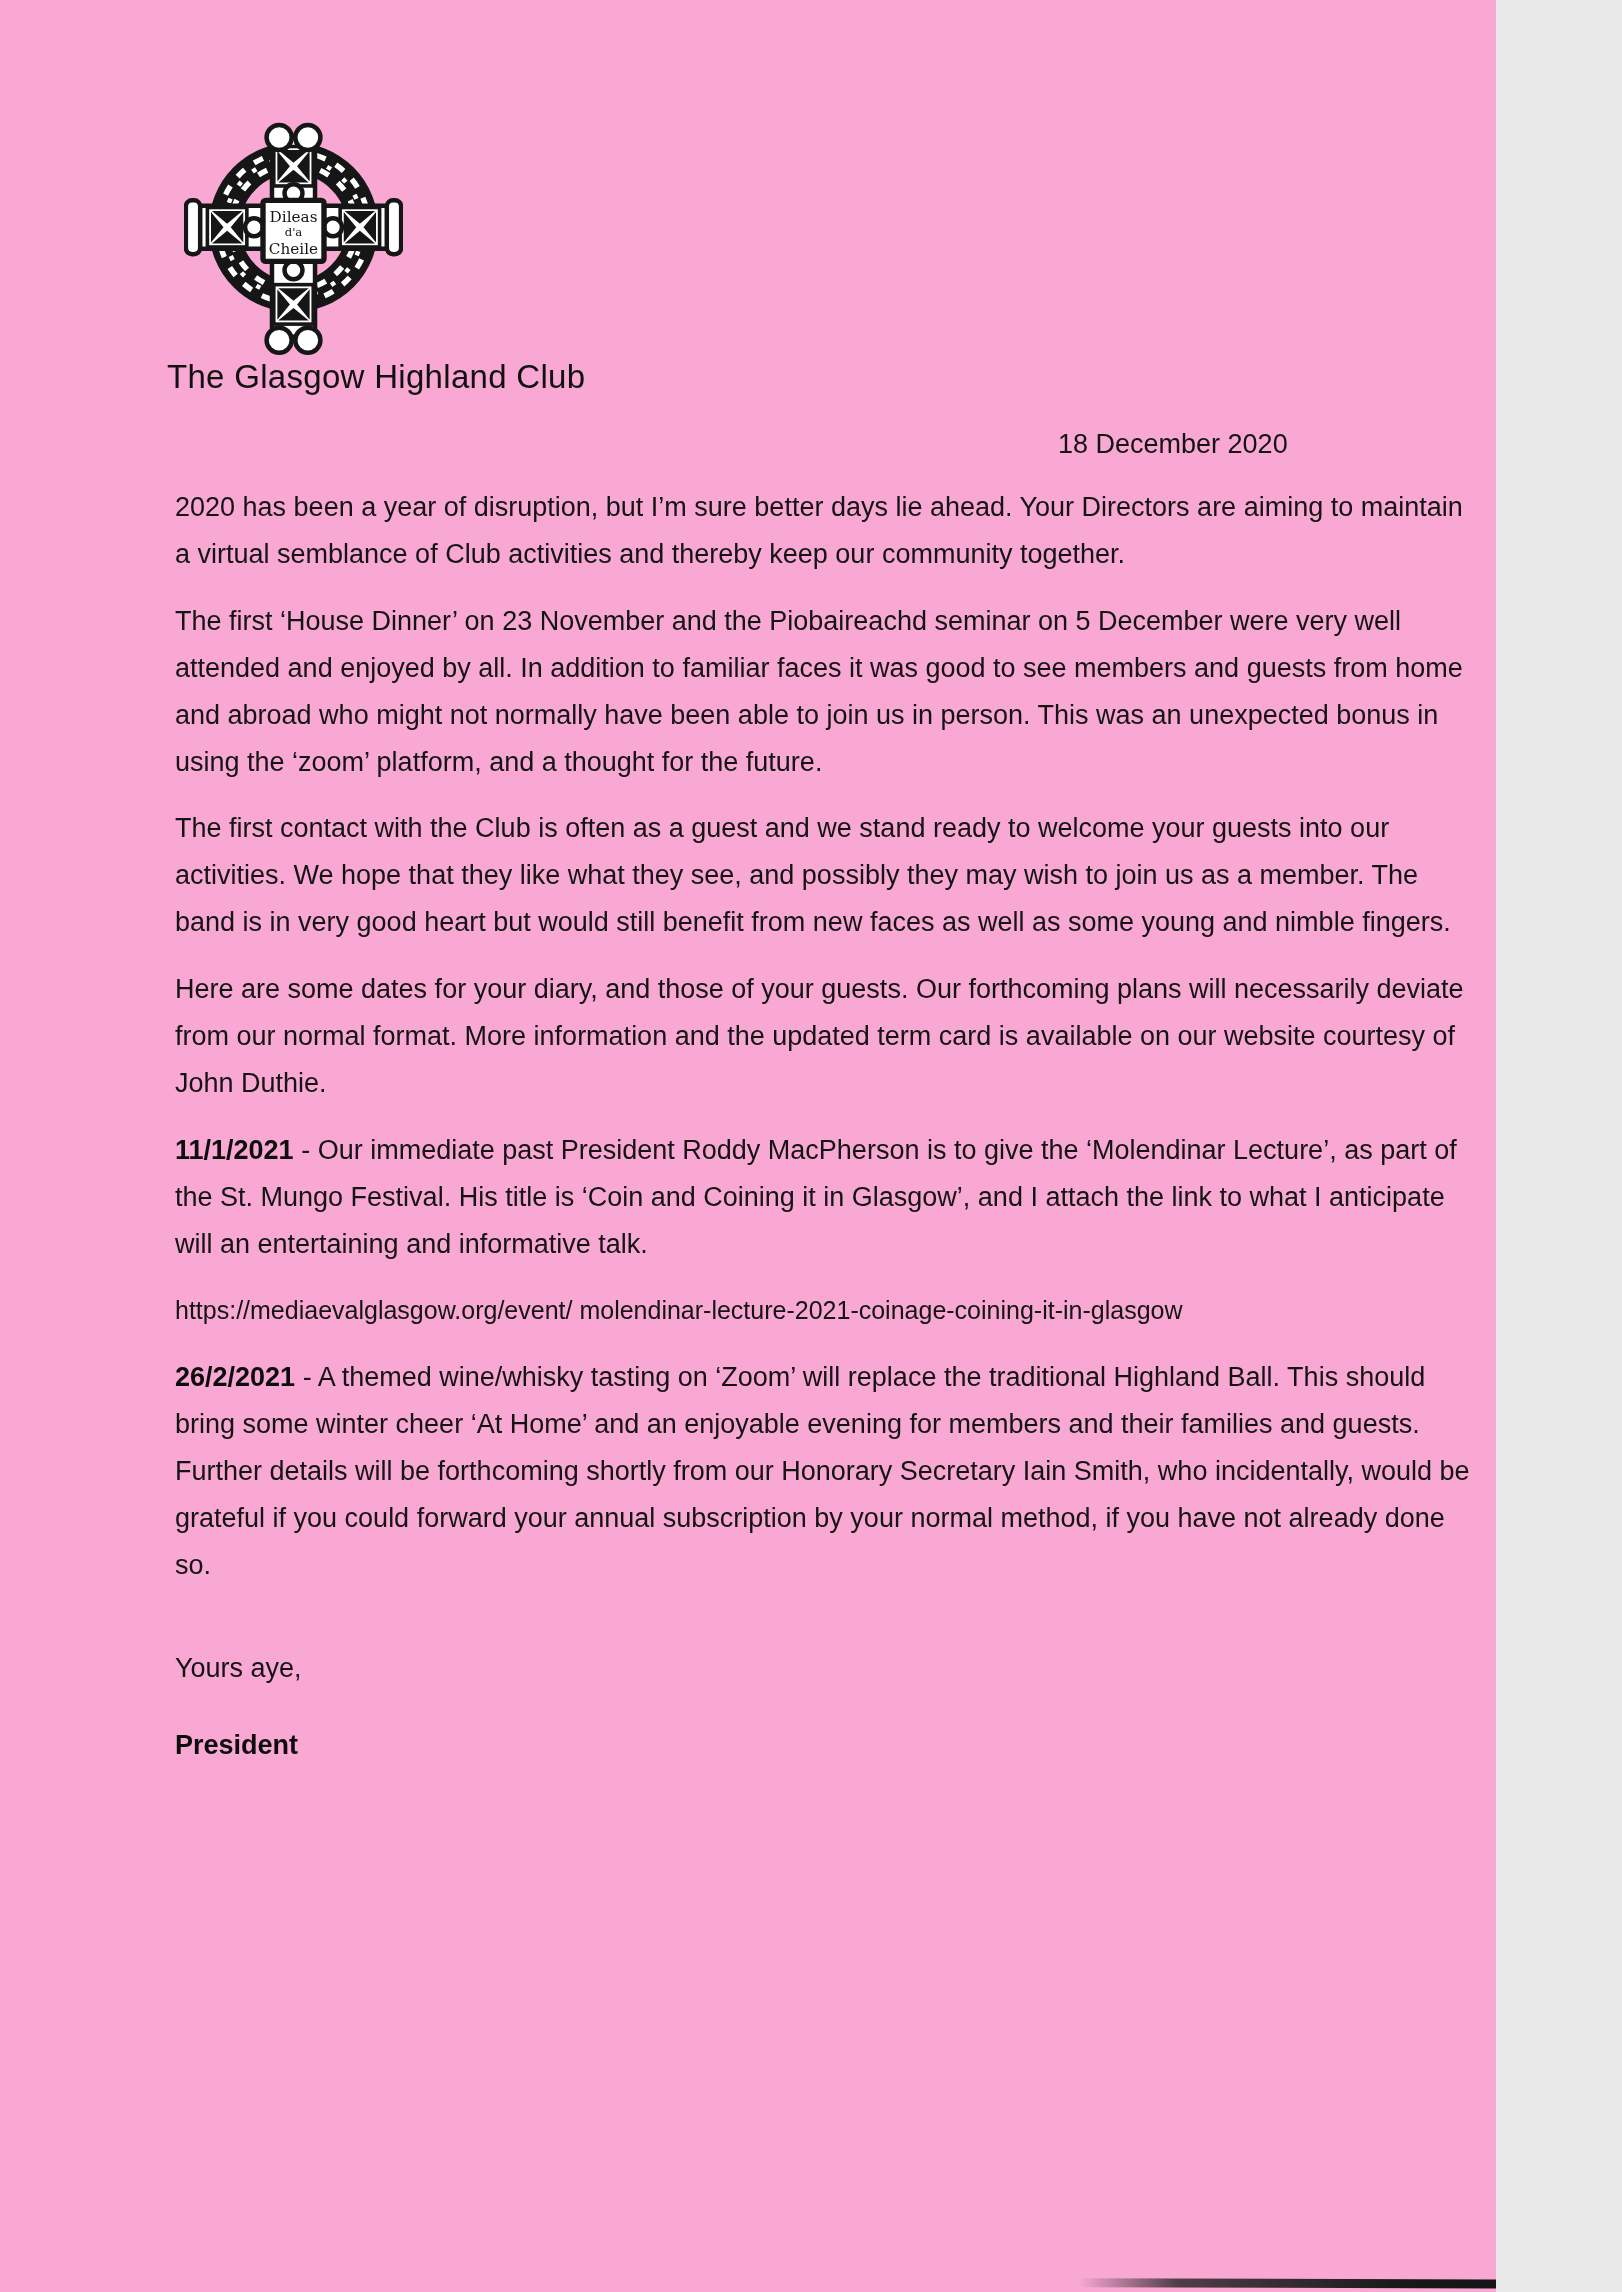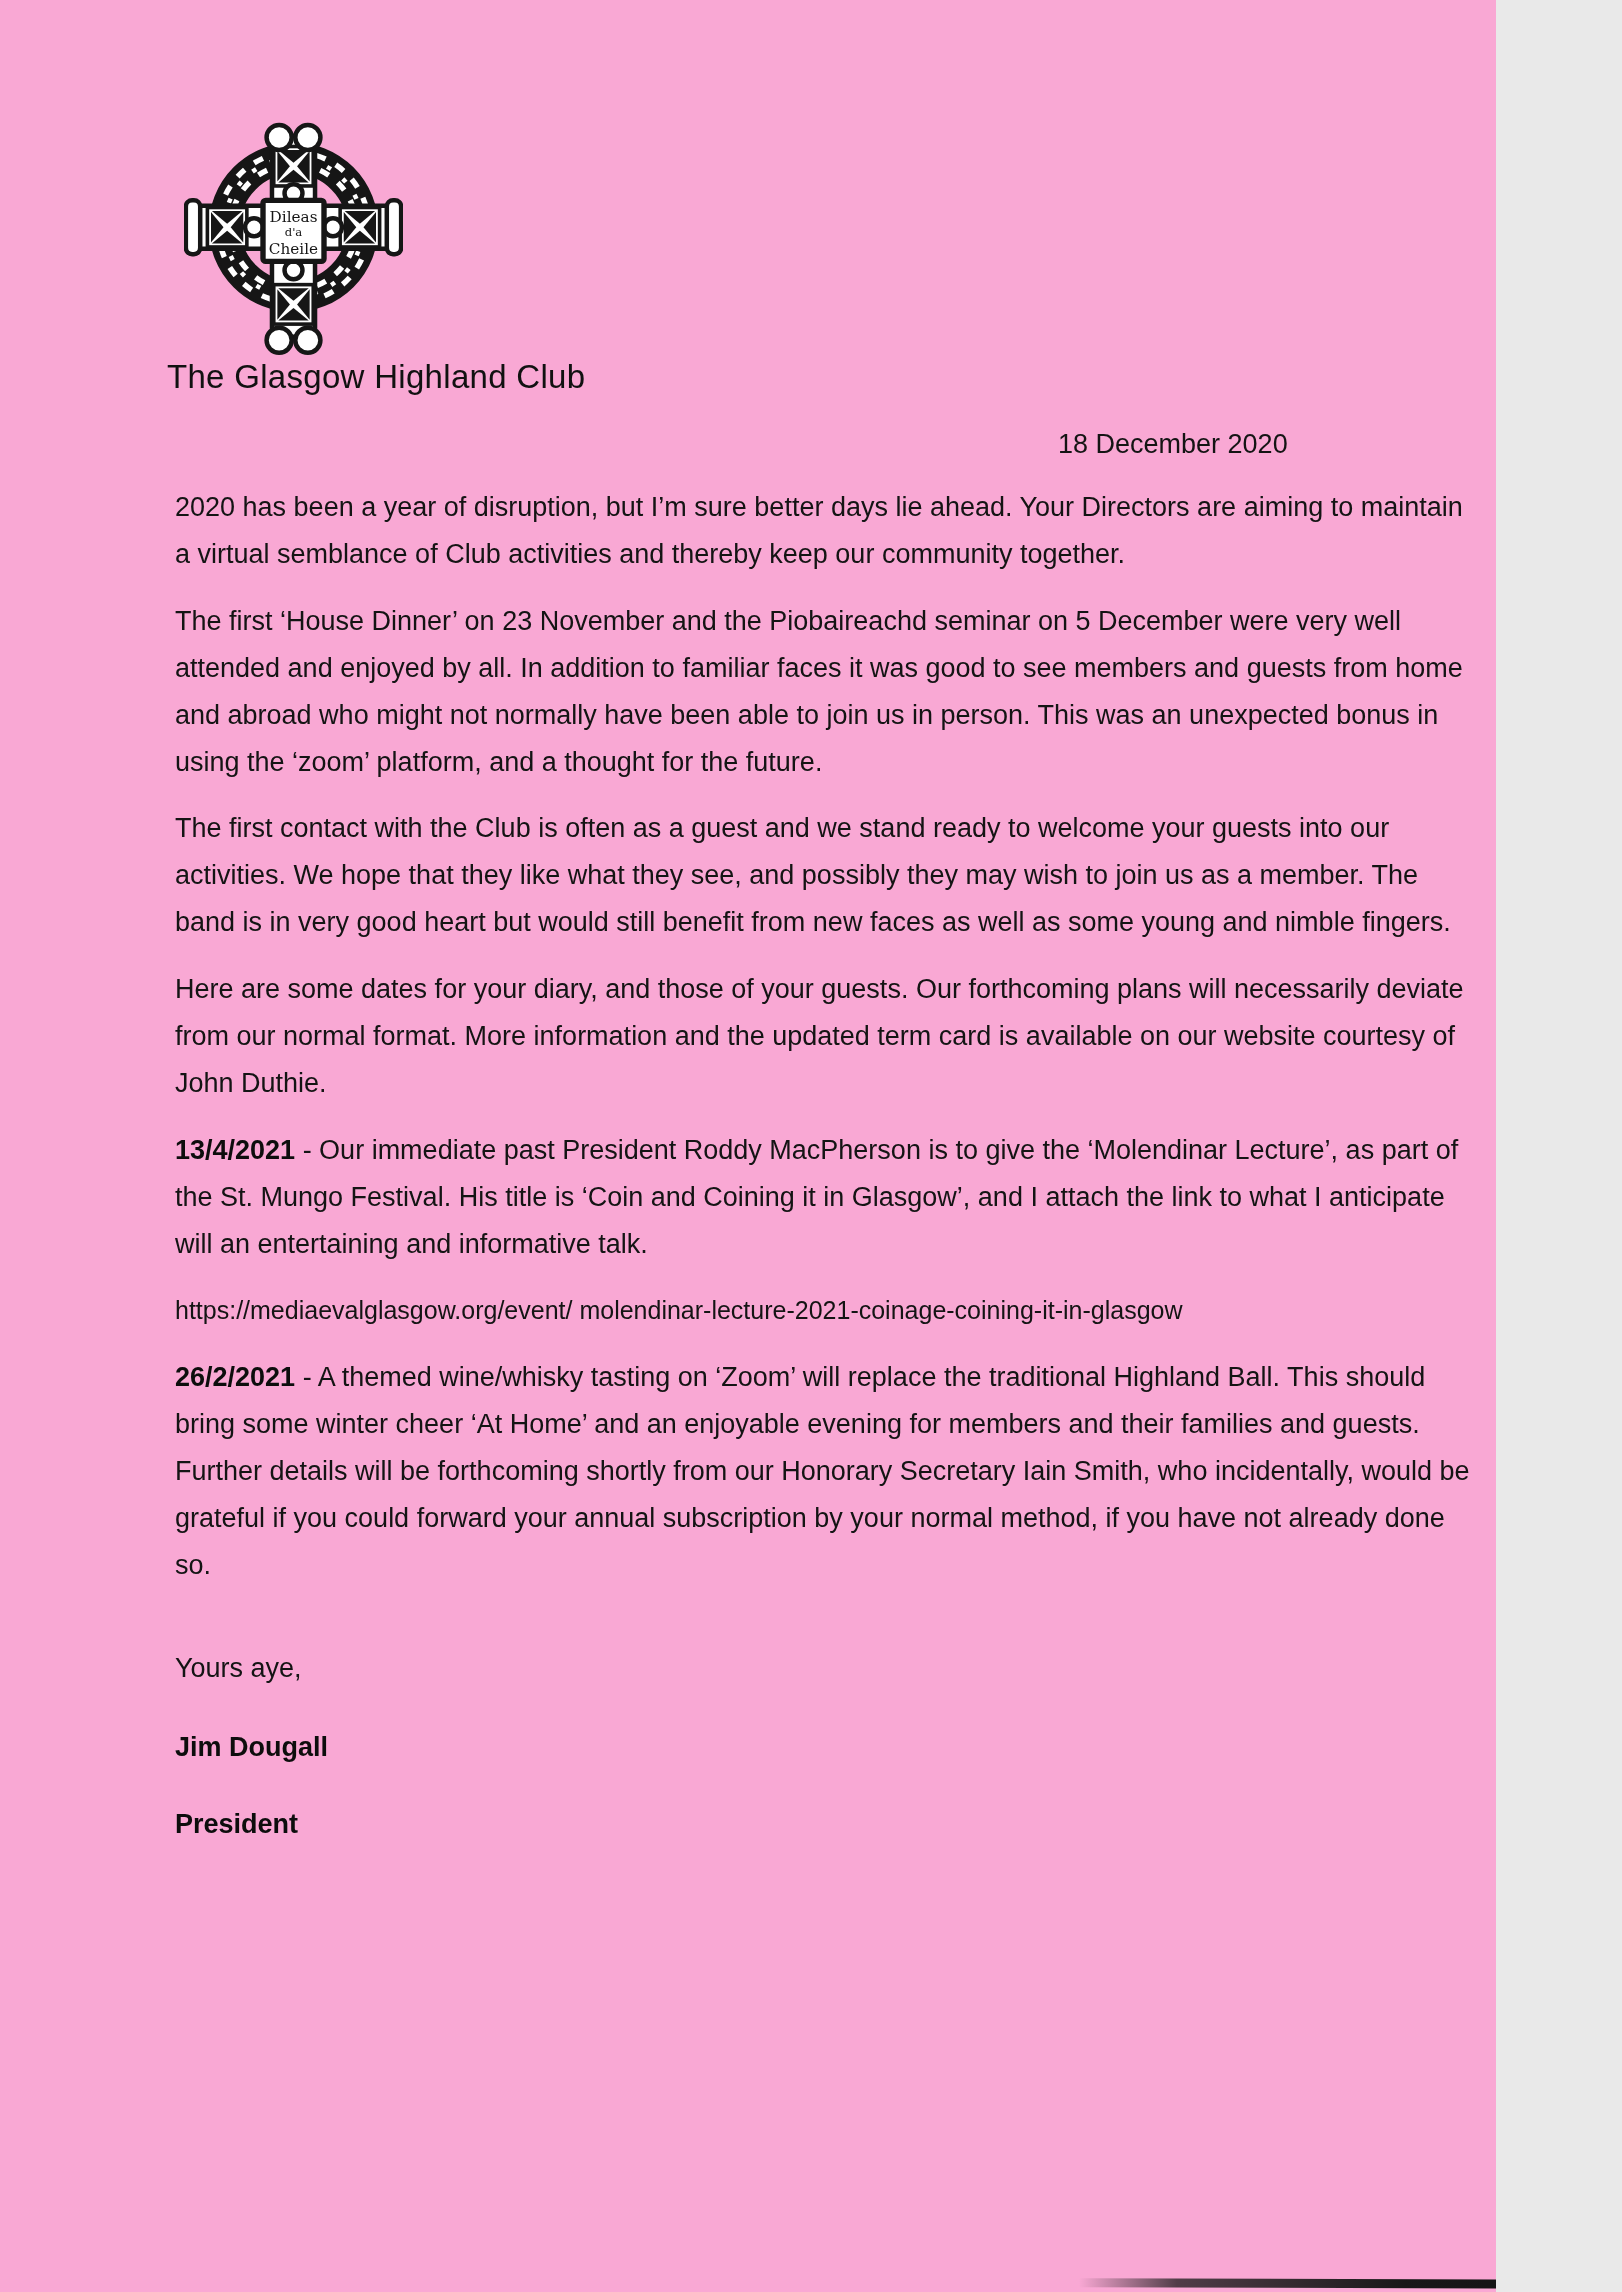--- a/index.html
+++ b/index.html
@@ -123,29 +123,28 @@
 
 
     <p class="block"><span>2020 has been a year of disruption, but I’m sure better days lie ahead. Your Directors are aiming to maintain a virtual semblance of Club activities and thereby keep our community together.</span></p>
 
     <p class="block"><span>The first ‘House Dinner’ on 23 November and the Piobaireachd seminar on 5 December were very well attended and enjoyed by all. In addition to familiar faces it was good to see members and guests from home and abroad who might not normally have been able to join us in person. This was an unexpected bonus in using the ‘zoom’ platform, and a thought for the future.</span></p>
 
     <p class="block"><span>The first contact with the Club is often as a guest and we stand ready to welcome your guests into our activities. We hope that they like what they see, and possibly they may wish to join us as a member. The band is in very good heart but would still benefit from new faces as well as some young and nimble fingers.</span></p>
 
     <p class="block"><span>Here are some dates for your diary, and those of your guests. Our forthcoming plans will necessarily deviate from our normal format. More information and the updated term card is available on our website courtesy of John Duthie.</span></p>
 
-    <p class="block event"><strong>13/4/2021</strong><span> - Our immediate past President Roddy MacPherson is to give the ‘Molendinar Lecture’, as part of the St. Mungo Festival. His title is ‘Coin and Coining it in Glasgow’, and I attach the link to what I anticipate will an entertaining and informative talk.</span></p>
+    <p class="block event"><strong>11/1/2021</strong><span> - Our immediate past President Roddy MacPherson is to give the ‘Molendinar Lecture’, as part of the St. Mungo Festival. His title is ‘Coin and Coining it in Glasgow’, and I attach the link to what I anticipate will an entertaining and informative talk.</span></p>
 
     <p class="block link-line">https://mediaevalglasgow.org/event/ molendinar-lecture-2021-coinage-coining-it-in-glasgow</p>
 
 
     <p class="block event"><strong>26/2/2021</strong><span> - A themed wine/whisky tasting on ‘Zoom’ will replace the traditional Highland Ball. This should bring some winter cheer ‘At Home’ and an enjoyable evening for members and their families and guests. Further details will be forthcoming shortly from our Honorary Secretary Iain Smith, who incidentally, would be grateful if you could forward your annual subscription by your normal method, if you have not already done so.</span></p>
 
 
     <p class="closing">Yours aye,</p>
-    <p class="signature">Jim Dougall</p>
     <p class="sig-title">President</p>
   </div>
 
   <div class="scan-edge-bottom"></div>
   <div class="scan-edge-right"></div>
 </div>
 
 
 </body></html>

